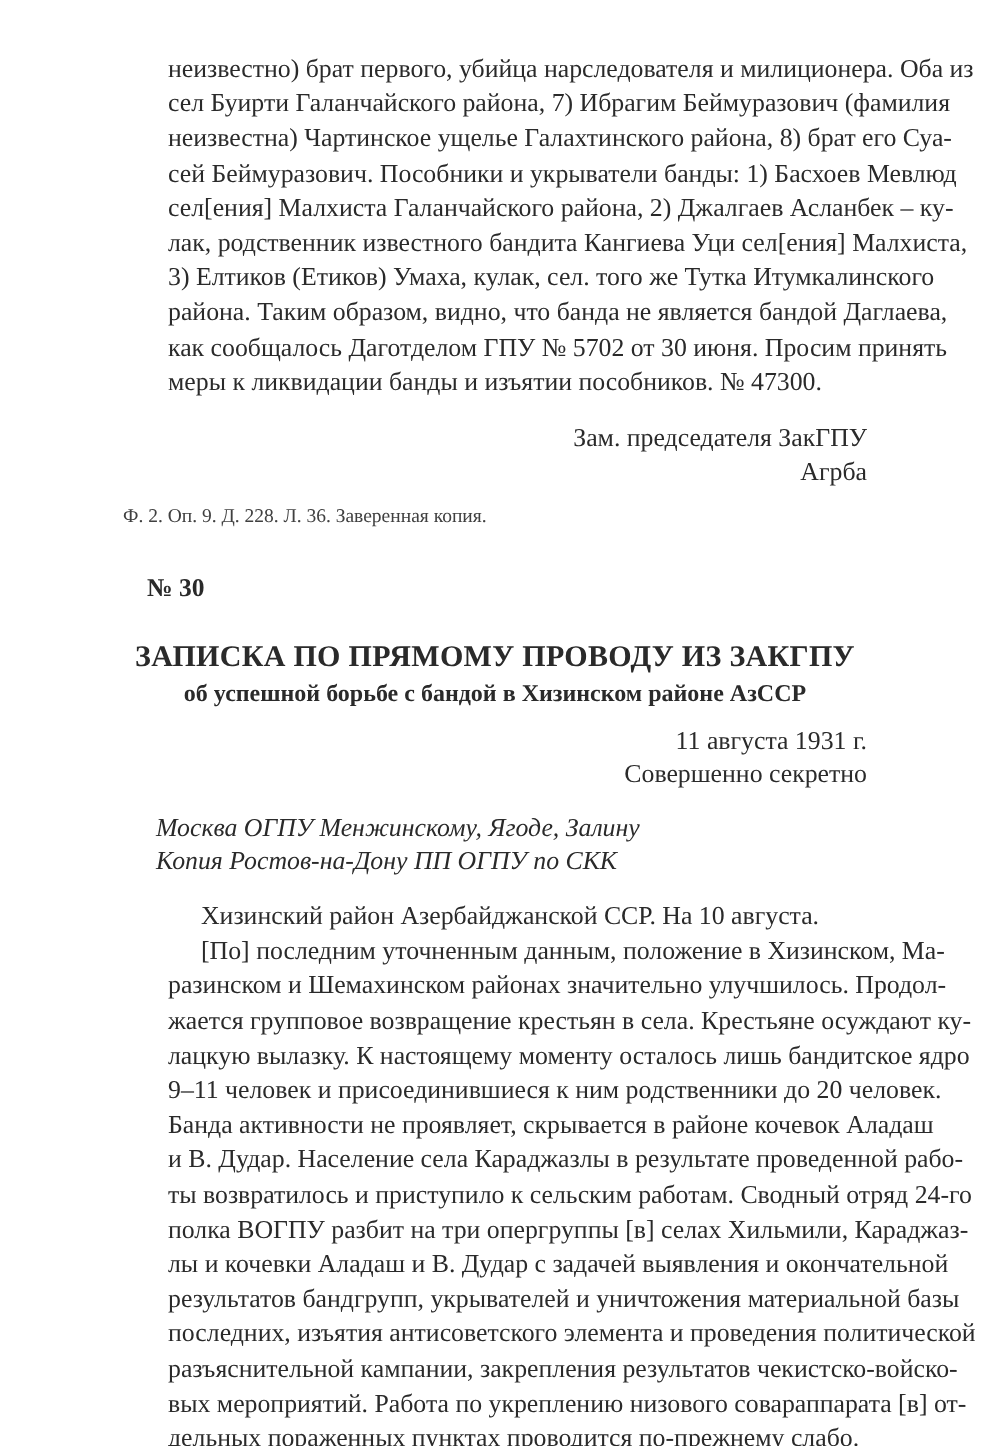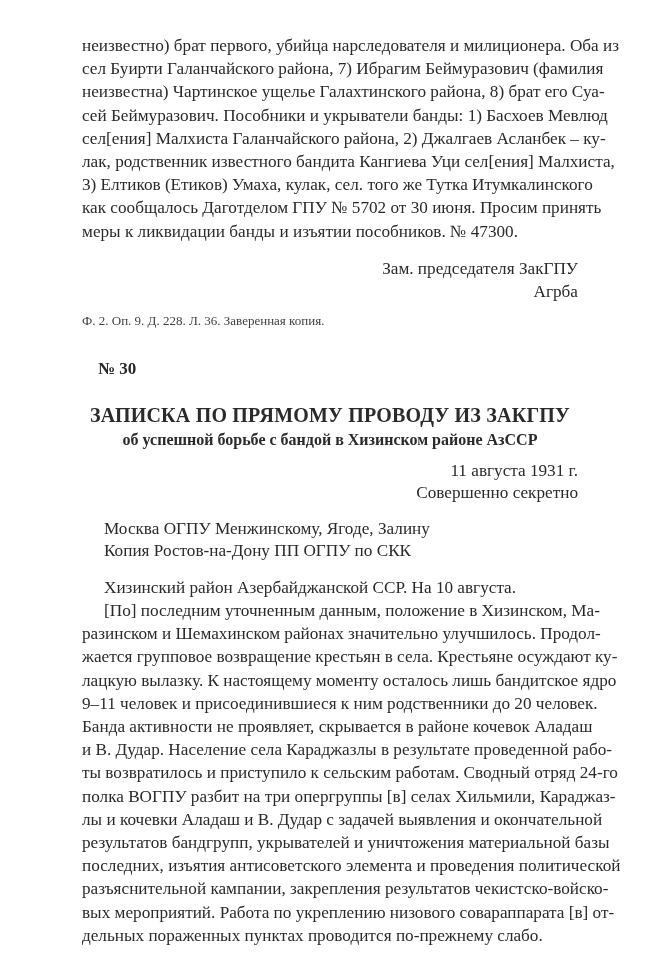--- a/index.html
+++ b/index.html
@@ -25,20 +25,21 @@
       font-size: 17.2px;
       line-height: 23.2px;
       text-align: justify;
       margin: 0;
     }
     .line {
       display: block;
       text-align: justify;
       text-align-last: justify;
       white-space: nowrap;
+      margin-left: 30px;
     }
     .line.last {
       text-align-last: left;
     }
     .signature {
       text-align: right;
       font-size: 17.2px;
       line-height: 23px;
       margin: 0;
     }
@@ -74,38 +75,40 @@
       text-align: right;
       font-size: 17.2px;
       line-height: 22px;
       margin: 0;
     }
     .addressee {
       font-size: 17.2px;
       line-height: 22px;
       margin: 0;
       padding-left: 22px;
+      font-style: italic;
     }
     .indent {
       padding-left: 22px;
     }
   </style>
 </head>
 <body>
 
 <div class="page">
 
   <div class="body-text">
     <span class="line">неизвестно) брат первого, убийца нарследователя и милиционера. Оба из</span>
     <span class="line">сел Буирти Галанчайского района, 7) Ибрагим Беймуразович (фамилия</span>
     <span class="line">неизвестна) Чартинское ущелье Галахтинского района, 8) брат его Суа-</span>
     <span class="line">сей Беймуразович. Пособники и укрыватели банды: 1) Басхоев Мевлюд</span>
     <span class="line">сел[ения] Малхиста Галанчайского района, 2) Джалгаев Асланбек – ку-</span>
     <span class="line">лак, родственник известного бандита Кангиева Уци сел[ения] Малхиста,</span>
     <span class="line">3) Елтиков (Етиков) Умаха, кулак, сел. того же Тутка Итумкалинского</span>
+    <span class="line">района. Таким образом, видно, что банда не является бандой Даглаева,</span>
     <span class="line">как сообщалось Даготделом ГПУ № 5702 от 30 июня. Просим принять</span>
     <span class="line last">меры к ликвидации банды и изъятии пособников. № 47300.</span>
   </div>
 
   <div style="height:14px"></div>
   <p class="signature">Зам. председателя ЗакГПУ</p>
   <p class="signature">Агрба</p>
 
   <div style="height:10px"></div>
   <p class="source">Ф. 2. Оп. 9. Д. 228. Л. 36. Заверенная копия.</p>

